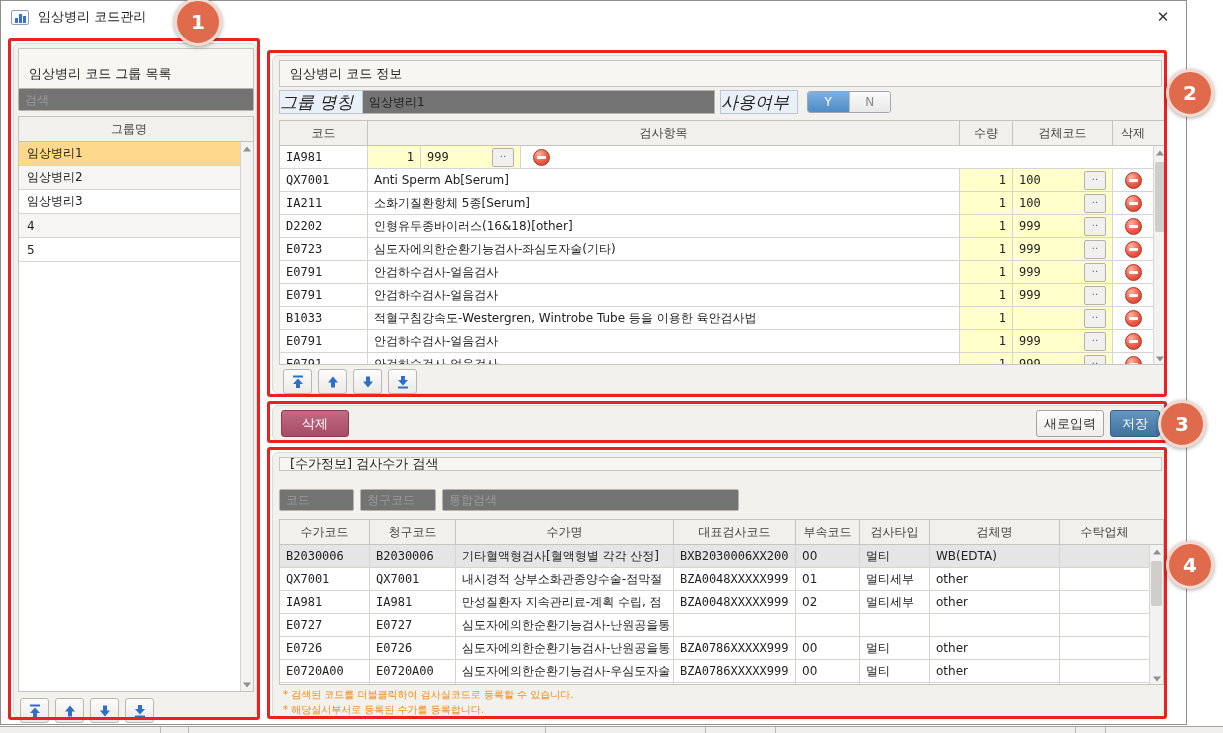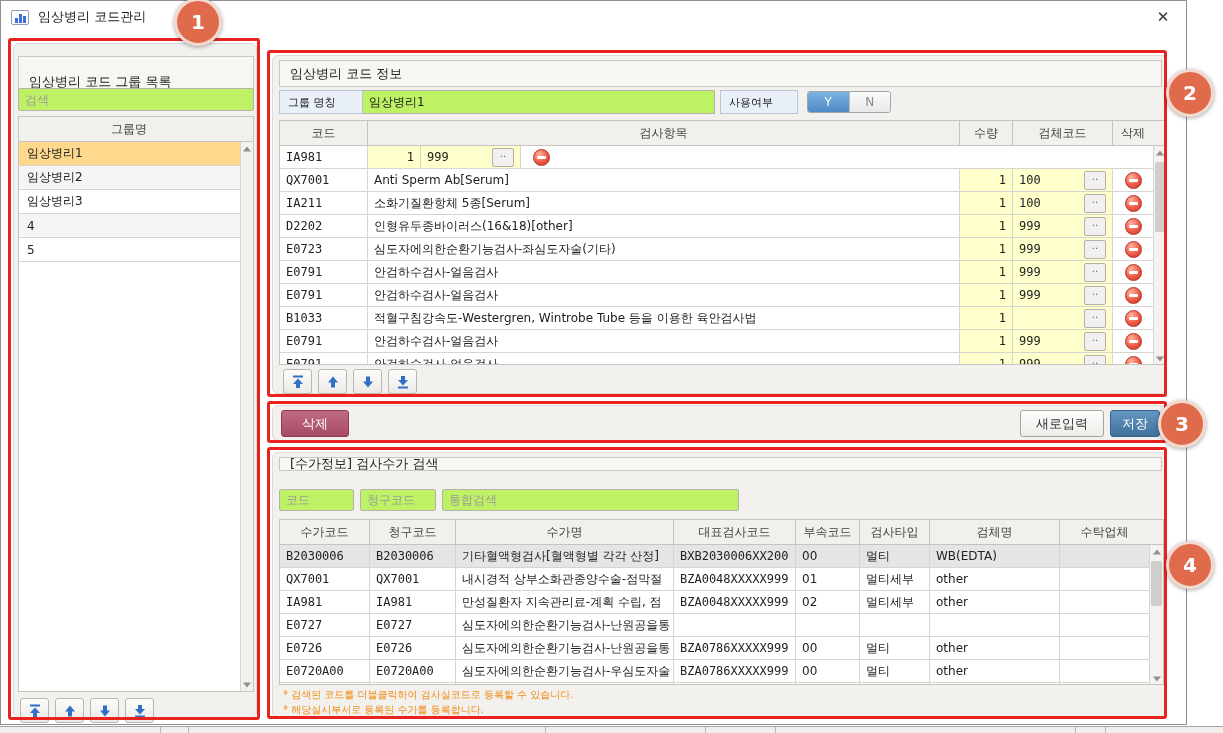--- a/index.html
+++ b/index.html
@@ -26,21 +26,21 @@
   
   .ann-rect{border:3px solid #e8231f;border-radius:3px;box-sizing:border-box;pointer-events:none;z-index:40;}
   .ann-badge{z-index:50;width:42px;height:42px;border-radius:50%;background:#df6a4c;border:3px solid #f3d9cf;
     box-shadow:0 1px 4px rgba(0,0,0,.35);display:flex;align-items:center;justify-content:center;
     color:#fff;font-size:20px;font-weight:bold;}
 
   
   .panel-ctr{background:#f2f1ee;border:1px solid #dcdad6;border-radius:6px;box-sizing:border-box;}
   .box-header{background:#f7f6f3;border:1px solid #c8c6c2;box-sizing:border-box;display:flex;align-items:center;
     padding-left:10px;font-size:13px;color:#222;}
-  .text-input{border:1px solid #b5b3af;background:#bef264;box-sizing:border-box;font-family:inherit;font-size:12px;
+  .text-input{border:1px solid #b5b3af;background:#737373;box-sizing:border-box;font-family:inherit;font-size:12px;
     padding:0 6px;color:#222;border-radius:2px;}
   .text-input::placeholder{color:#9a9a9a;}
 
   
   .tbl{background:#fff;border:1px solid #c6c4c0;box-sizing:border-box;overflow:hidden;}
   .thead{display:flex;background:#f1f0ec;border-bottom:1px solid #c6c4c0;}
   .th{display:flex;align-items:center;justify-content:center;border-right:1px solid #c6c4c0;box-sizing:border-box;
     font-size:12px;color:#404040;height:24px;}
   .th:last-child{border-right:none;}
   .trow{display:flex;border-bottom:1px solid #d7d5d1;background:#fff;}
@@ -69,32 +69,32 @@
   .mini-lookup{width:20px;height:17px;margin-left:auto;border:1px solid #b3b1ad;border-radius:2px;background:#f1f0ee;
     color:#4a6a8a;font-size:10px;line-height:10px;display:flex;align-items:flex-start;justify-content:center;cursor:pointer;flex:0 0 auto;}
   .minus-icon{width:17px;height:17px;border-radius:50%;margin:0 auto;position:relative;cursor:pointer;flex:0 0 auto;
     background:radial-gradient(circle at 35% 28%,#ffb3a0,#ec5a45 55%,#c93a2a);border:1px solid #b23123;box-sizing:border-box;}
   .minus-icon::after{content:"";position:absolute;left:3px;top:6px;width:9px;height:3px;background:#fff;border-radius:1px;}
   .move-btn{width:27px;height:23px;border:1px solid #b9b7b3;border-radius:3px;background:linear-gradient(#fcfcfb,#eceae7);
     display:flex;align-items:center;justify-content:center;cursor:pointer;}
   .action-btn{height:27px;border-radius:3px;font-size:13px;display:flex;align-items:center;justify-content:center;
     box-sizing:border-box;cursor:pointer;}
   .btn-delete{width:68px;background:linear-gradient(#c06a83,#a84b66);border:1px solid #8e3c55;color:#fff;}
-  .btn-new{width:84px;background:linear-gradient(#fdfdfc,#efedea);border:1px solid #a6a4a0;color:#333;}
+  .btn-new{width:68px;background:linear-gradient(#fdfdfc,#efedea);border:1px solid #a6a4a0;color:#333;}
   .btn-save{width:50px;background:linear-gradient(#6497c2,#41719d);border:1px solid #35618b;color:#fff;}
 
   
   .toggle{display:flex;width:84px;height:22px;border:1px solid #9fa6ad;border-radius:3px;overflow:hidden;box-sizing:border-box;}
   .toggle .opt{flex:1;display:flex;align-items:center;justify-content:center;font-size:12px;cursor:pointer;}
   .toggle .on{background:linear-gradient(#7db1e2,#4e8bc7);color:#fff;}
   .toggle .off{background:linear-gradient(#fbfbfb,#e8e8e8);color:#8a8a8a;border-left:1px solid #b9bfc5;}
 
   
   .form-label{background:#e9f0f8;border:1px solid #b9c6d5;box-sizing:border-box;display:flex;align-items:center;
-    justify-content:flex-start;padding-left:8px;font-size:11px;color:#222;}
+    justify-content:flex-start;font-size:17px;color:#222;font-style:italic;}
 
   .notes{color:#f28a12;font-size:10px;line-height:15px;}
   .notes div{margin-bottom:0px;}
 
   
   .c0{width:88px;flex:0 0 88px;} .c1{width:592px;flex:0 0 592px;} .c2{width:53px;flex:0 0 53px;}
   .c3{width:100px;flex:0 0 100px;} .c4{width:40px;flex:0 0 40px;}
   
   .s0{width:90px;flex:0 0 90px;} .s1{width:86px;flex:0 0 86px;} .s2{width:218px;flex:0 0 218px;}
   .s3{width:122px;flex:0 0 122px;} .s4{width:64px;flex:0 0 64px;} .s5{width:70px;flex:0 0 70px;}
@@ -109,21 +109,21 @@
     <span class="title-icon">
       <i style="height:5px"></i>
         <i style="height:9px"></i>
         <i style="height:7px"></i>
     </span>
     <span class="title-text">임상병리 코드관리</span>
   </div>
   <div class="close-btn">✕</div>
 
   <div class="abs panel-ctr" style="left:12px;top:42px;width:244px;height:675px;">
-    <div class="abs box-header" style="left:4px;top:12px;width:236px;height:52px;">임상병리 코드 그룹 목록</div>
+    <div class="abs box-header" style="left:4px;top:4px;width:236px;height:52px;">임상병리 코드 그룹 목록</div>
     <input class="abs text-input" style="left: 4px; top: 44px; width: 236px; height: 23px;" placeholder="검색">
     <div class="abs tbl" style="left:4px;top:72px;width:236px;height:576px;">
       <div class="thead">
         <div class="th" style="width:220px;flex:0 0 220px;">그룹명</div>
       </div>
       <div style="display:flex;">
         <div style="width:221px;">
             <div class="lrow sel">임상병리1</div>
             <div class="lrow alt">임상병리2</div>
             <div class="lrow">임상병리3</div>

